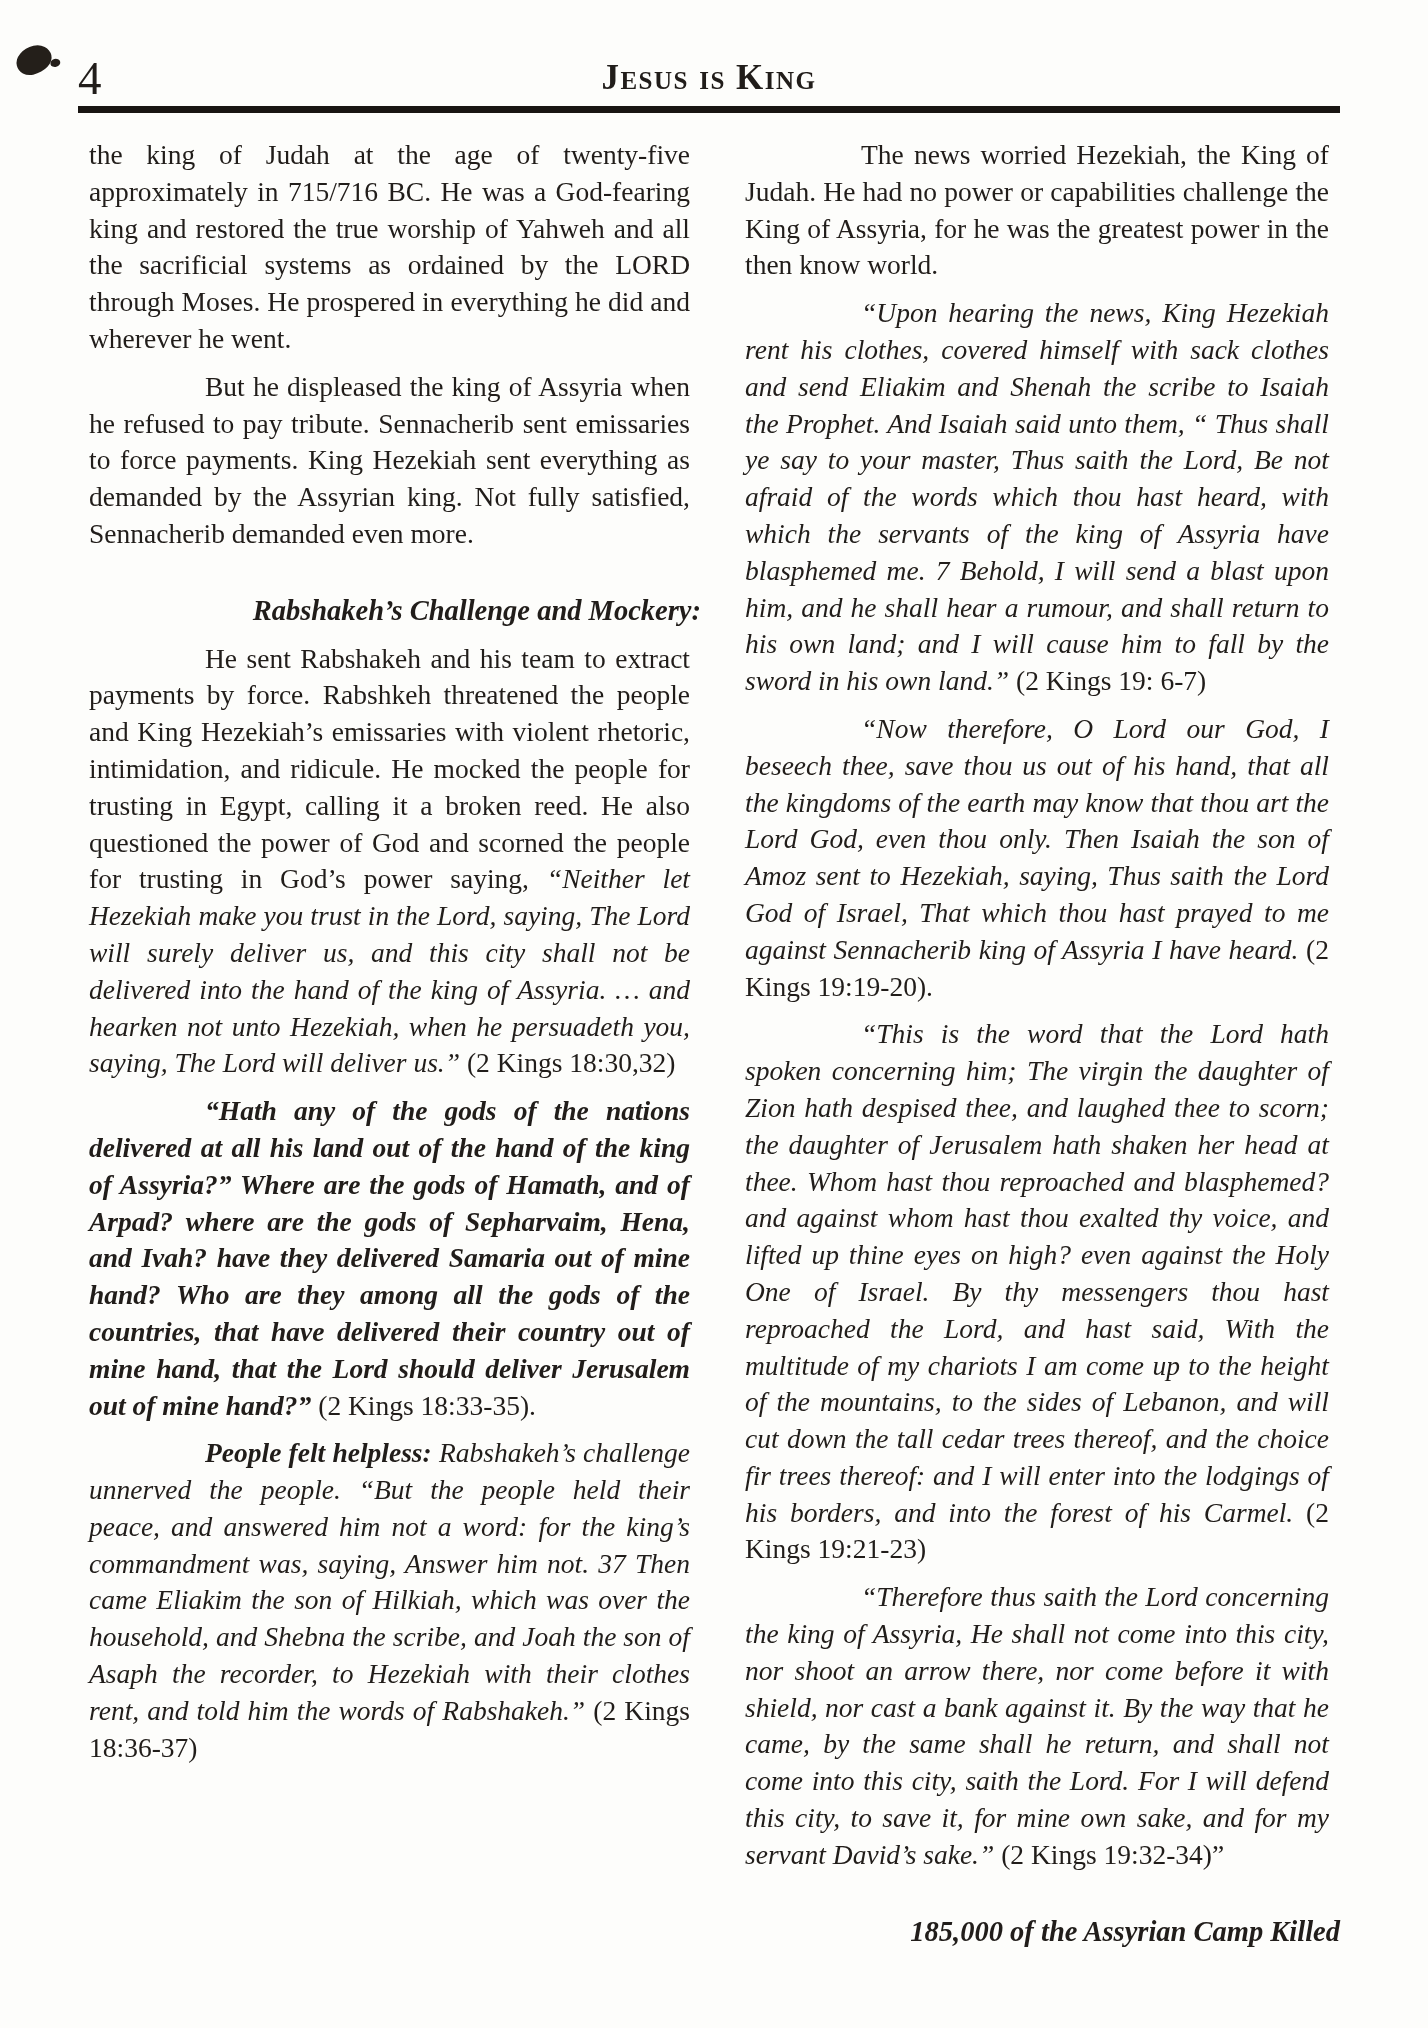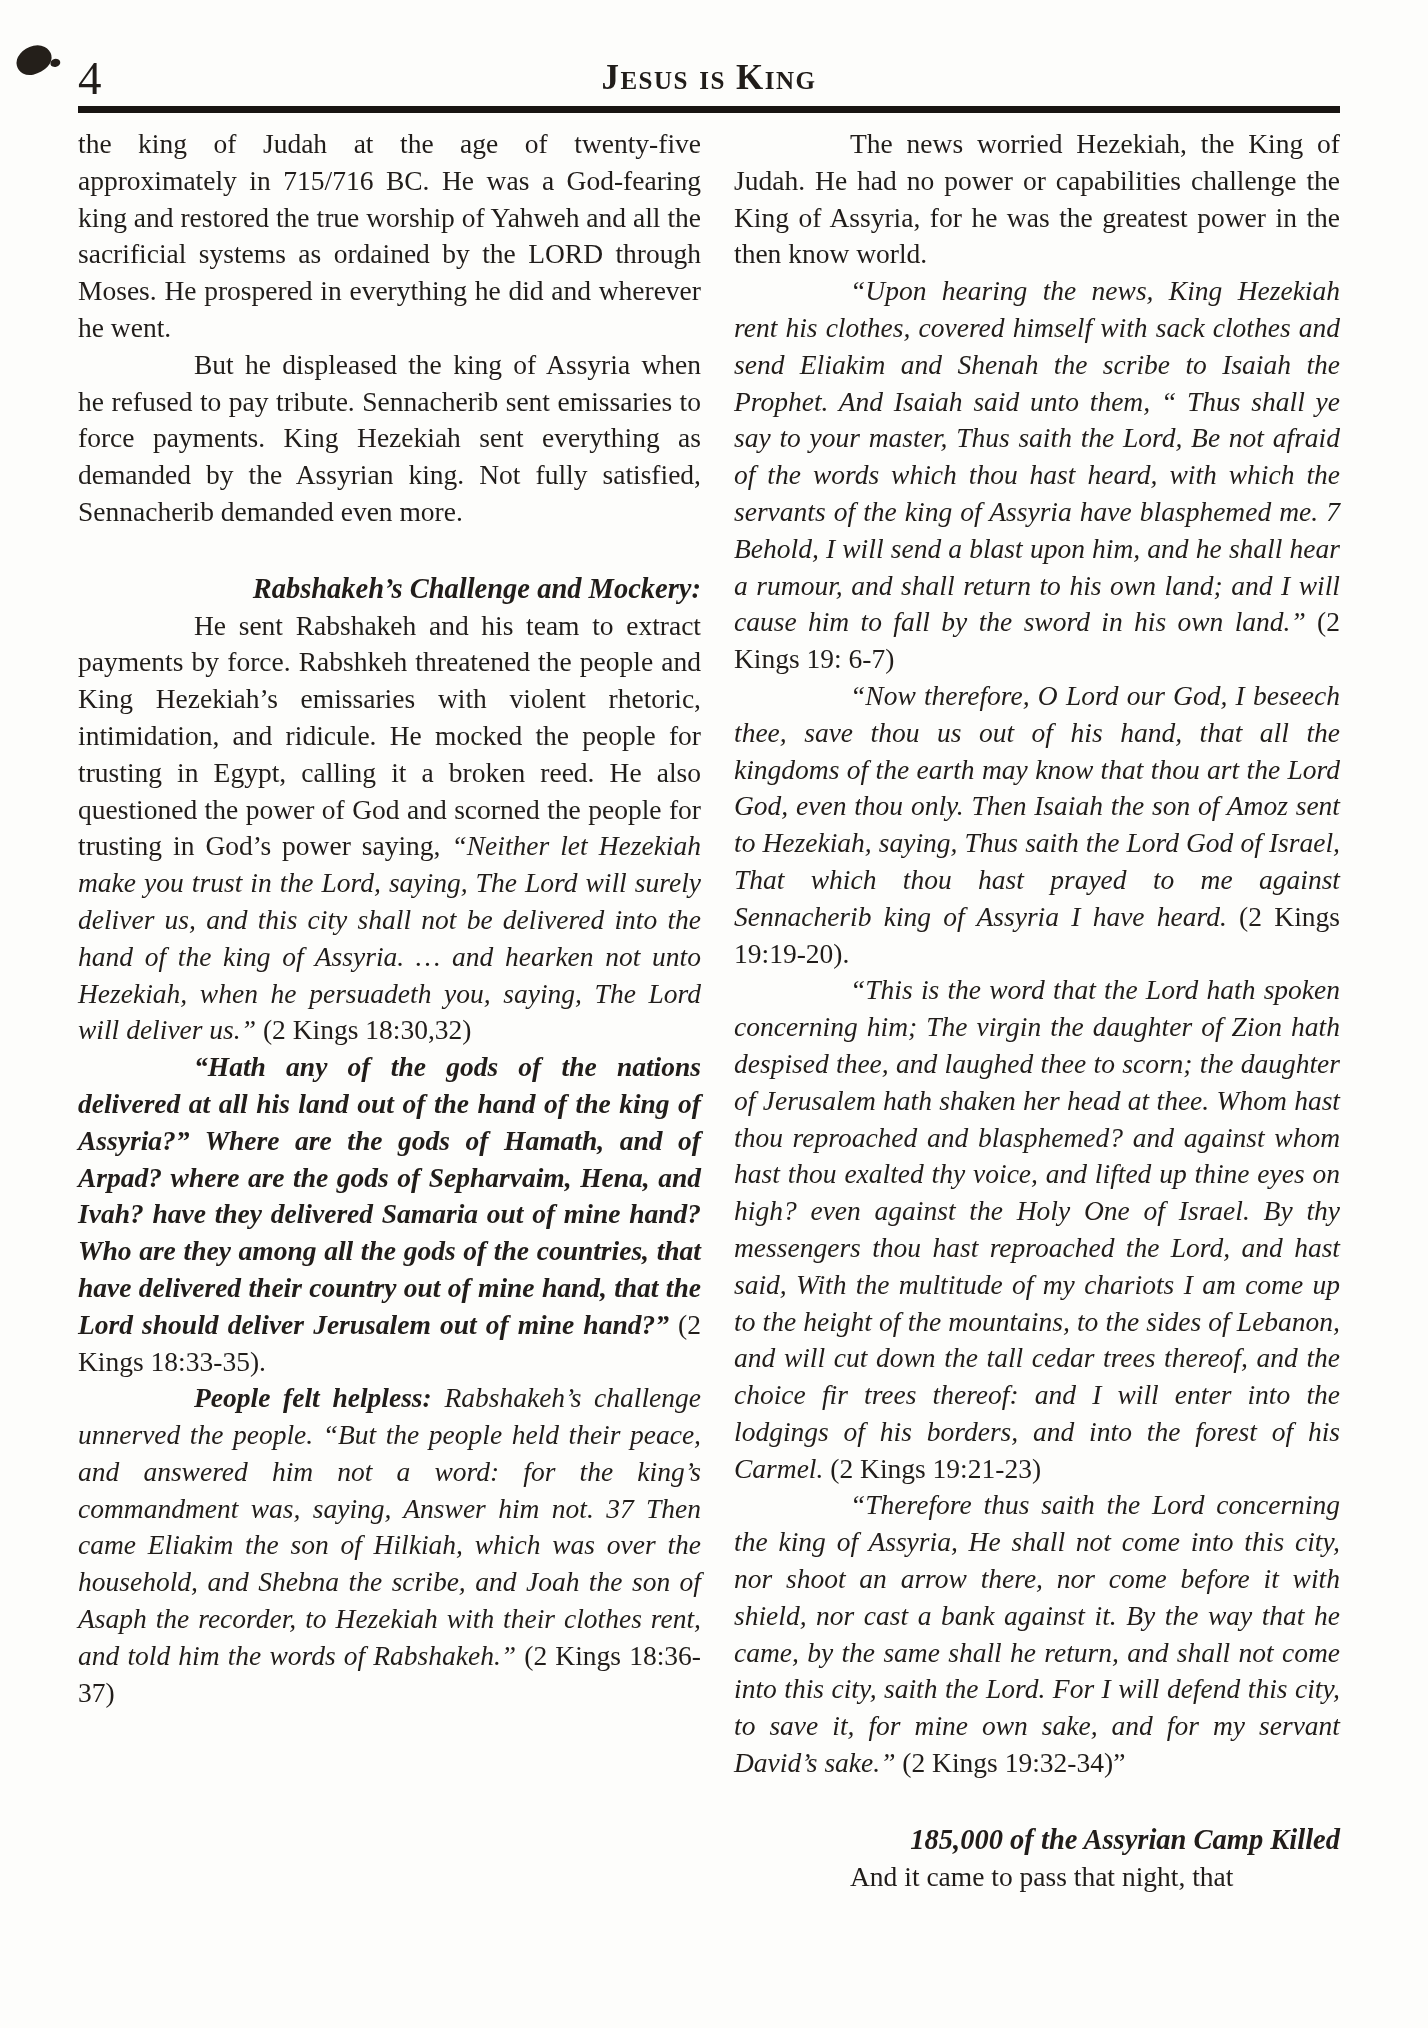--- a/index.html
+++ b/index.html
@@ -26,21 +26,21 @@
     font-size:35px;line-height:1;
     letter-spacing:1.5px;
     padding-top:22px;
   }
   .rule{height:0;border-bottom:7px solid #191512;margin-top:4px;}
   .columns{display:flex;gap:33px;margin-top:13px;}
   .col{text-align:justify;}
   .col-left{width:623px;}
   .col-right{width:606px;}
   p.para{
-    margin:0;
+    margin:11px;
     font-size:27.5px;
     line-height:36.8px;
     text-align:justify;
   }
   p.indent{text-indent:116px;}
   h2.heading{
     margin:40px 0 0 0;
     font-size:28.5px;line-height:36.8px;
     font-weight:bold;font-style:italic;
     text-align:right;
@@ -85,18 +85,17 @@
         <p class="para indent"><span class="seg-bi">People felt helpless: </span><span class="seg-i">Rabshakeh’s challenge unnerved the people. “But the people held their peace, and answered him not a word: for the king’s commandment was, saying, Answer him not. 37 Then came Eliakim the son of Hilkiah, which was over the household, and Shebna the scribe, and Joah the son of Asaph the recorder, to Hezekiah with their clothes rent, and told him the words of Rabshakeh.”</span><span class="seg-r"> (2 Kings 18:36-37)</span></p>
       </div>
 
       <div class="col col-right">
         <p class="para indent"><span class="seg-r">The news worried Hezekiah, the King of Judah. He had no power or capabilities challenge the King of Assyria, for he was the greatest power in the then know world.</span></p>
         <p class="para indent"><span class="seg-i">“Upon hearing the news, King Hezekiah rent his clothes, covered himself with sack clothes and send Eliakim and Shenah the scribe to Isaiah the Prophet. And Isaiah said unto them, “ Thus shall ye say to your master, Thus saith the Lord, Be not afraid of the words which thou hast heard, with which the servants of the king of Assyria have blasphemed me. 7 Behold, I will send a blast upon him, and he shall hear a rumour, and shall return to his own land; and I will cause him to fall by the sword in his own land.”</span><span class="seg-r"> (2 Kings 19: 6-7)</span></p>
         <p class="para indent"><span class="seg-i">“Now therefore, O Lord our God, I beseech thee, save thou us out of his hand, that all the kingdoms of the earth may know that thou art the Lord God, even thou only. Then Isaiah the son of Amoz sent to Hezekiah, saying, Thus saith the Lord God of Israel, That which thou hast prayed to me against Sennacherib king of Assyria I have heard.</span><span class="seg-r"> (2 Kings 19:19-20).</span></p>
         <p class="para indent"><span class="seg-i">“This is the word that the Lord hath spoken concerning him; The virgin the daughter of Zion hath despised thee, and laughed thee to scorn; the daughter of Jerusalem hath shaken her head at thee. Whom hast thou reproached and blasphemed? and against whom hast thou exalted thy voice, and lifted up thine eyes on high? even against the Holy One of Israel. By thy messengers thou hast reproached the Lord, and hast said,  With the multitude of my chariots I am come up to the height of the mountains, to the sides of Lebanon, and will cut down the tall cedar trees thereof, and the choice fir trees thereof: and I will enter into the lodgings of his borders, and into the forest of his Carmel.</span><span class="seg-r"> (2 Kings 19:21-23)</span></p>
         <p class="para indent"><span class="seg-i">“Therefore thus saith the Lord concerning the king of Assyria, He shall not come into this city, nor shoot an arrow there, nor come before it with shield, nor cast a bank against it. By the way that he came, by the same shall he return, and shall not come into this city, saith the Lord. For I will defend this city, to save it, for mine own sake, and for my servant David’s sake.”</span><span class="seg-r"> (2 Kings 19:32-34)”</span></p>
         <h2 class="heading">185,000 of the Assyrian Camp Killed</h2>
-        <p class="para indent"><span class="seg-r">And it came to pass that night, that</span></p>
       </div>
 
     </div>
   </div>
 </div>
 
 </body></html>

